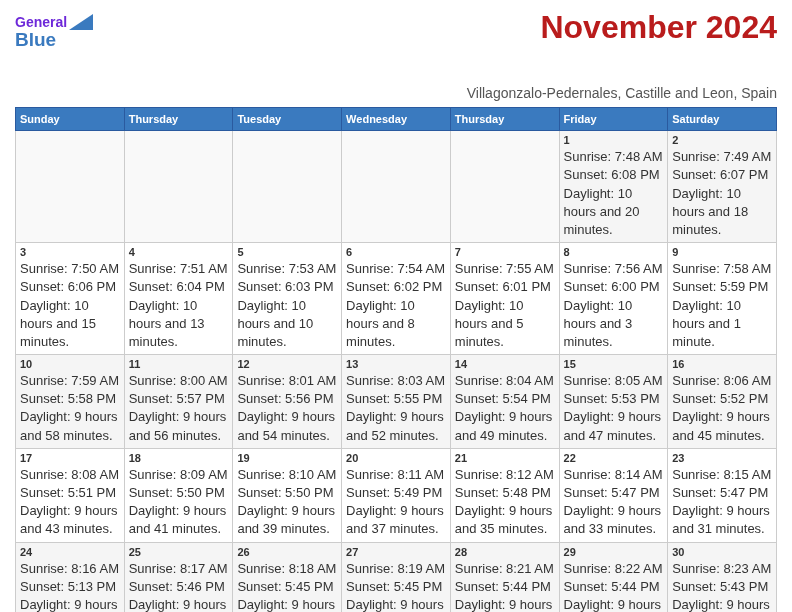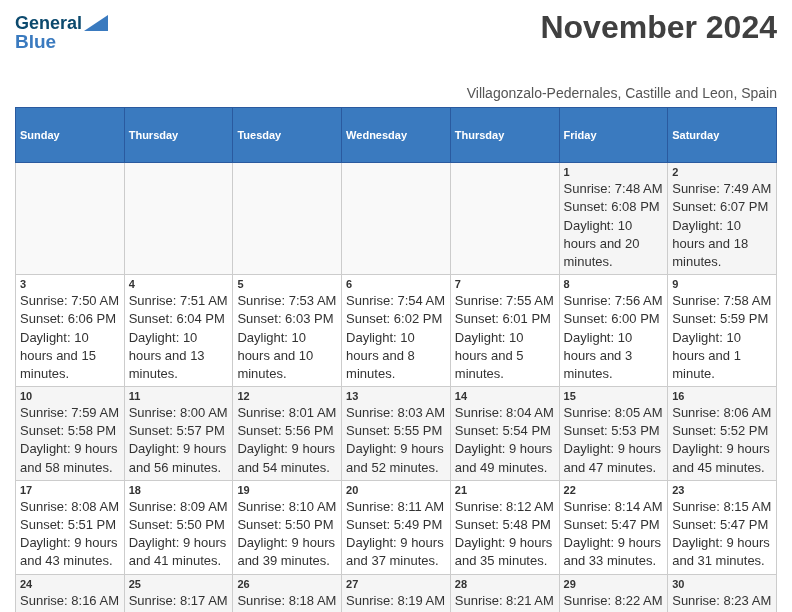--- a/index.html
+++ b/index.html
@@ -16,23 +16,23 @@
       justify-content: space-between;
       margin-bottom: 6px;
     }
     .logo {
       display: flex;
       flex-direction: column;
       align-items: flex-start;
       margin-top: 4px;
     }
     .logo-general {
-      font-size: 18px;
-      font-weight: bold;
-      color: #0c4a6e;
+      font-size: 14px;
+      font-weight: bold;
+      color: #6d28d9;
       line-height: 1;
     }
     .logo-blue {
       font-size: 19px;
       font-weight: bold;
       color: #3a7abf;
       line-height: 1;
     }
     .logo-icon {
       width: 24px;
@@ -43,39 +43,39 @@
       display: flex;
       align-items: center;
       gap: 2px;
     }
     .title-area {
       text-align: right;
     }
     .month-title {
       font-size: 32px;
       font-weight: bold;
-      color: #404040;
+      color: #b91c1c;
       line-height: 1.1;
     }
     .subtitle {
       font-size: 14px;
       color: #555;
       margin-top: 40px;
     }
     .calendar-table {
       width: 100%;
       border-collapse: collapse;
       table-layout: fixed;
     }
     .calendar-table thead tr th {
       background: #3a7abf;
       color: #fff;
       font-size: 11px;
       font-weight: bold;
-      padding: 21px 4px;
+      padding: 5px 4px;
       text-align: left;
       border: 1px solid #2a5a9f;
       margin-left: 44px;
     }
     .calendar-table tbody tr td {
       border: 1px solid #ccc;
       vertical-align: top;
       padding: 3px 4px;
       font-size: 9.5px;
       color: #333;

